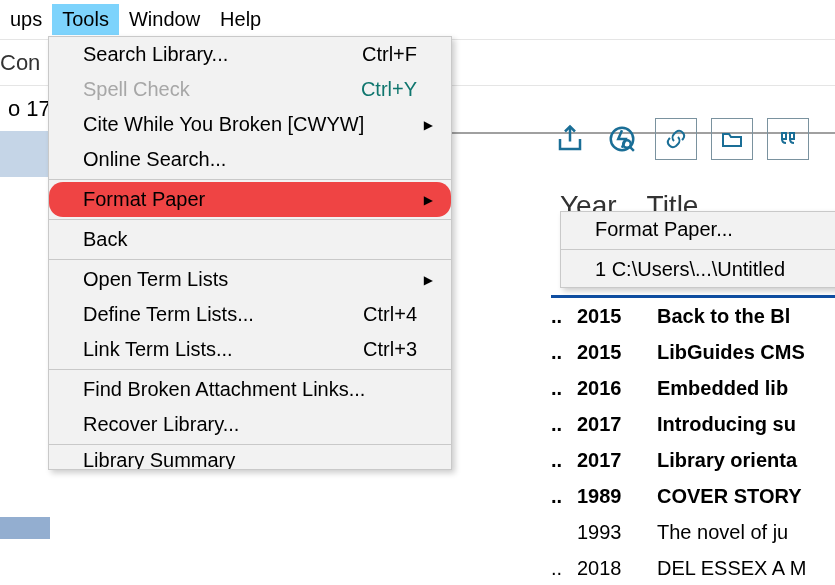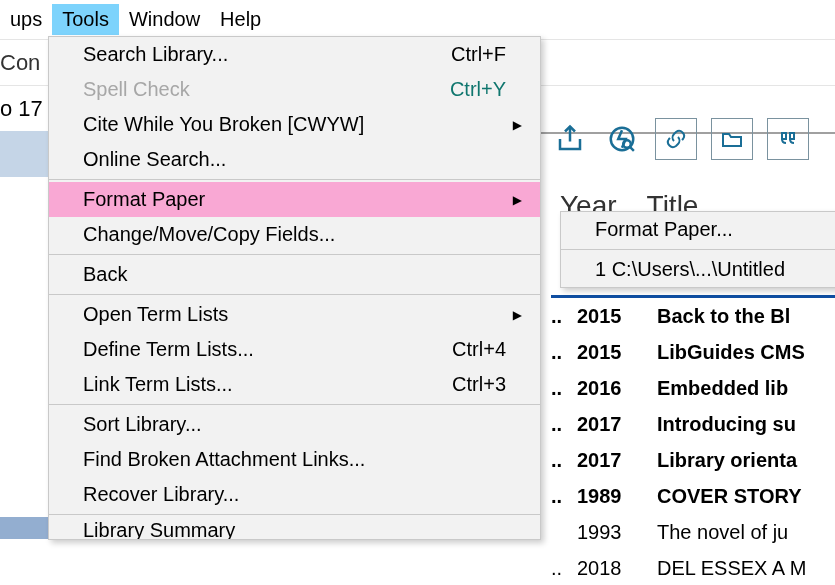--- a/index.html
+++ b/index.html
@@ -49,40 +49,41 @@
 }
 .blue-block {
   width: 50px;
   height: 22px;
   background: #93aed0;
 }
 .tools-menu {
   position: absolute;
   left: 48px;
   top: 36px;
-  width: 493px;
+  width: 404px;
   background: #f2f2f2;
   border: 1px solid #c9c9c9;
   box-shadow: 3px 3px 6px rgba(0,0,0,0.2);
   z-index: 100;
 }
 .menu-item {
   display: flex;
   align-items: center;
   padding: 6px 18px 6px 34px;
   font-size: 20px;
   color: #000;
   cursor: default;
   position: relative;
 }
 .menu-item.disabled {
   color: #a7a7a7;
 }
 .menu-item.highlighted {
-  background: #f9a8d4;
+  background: #ef4444;
+  border-radius: 14px;
 }
 .menu-item .label { flex: 1; }
 .menu-item .shortcut { margin-right: 6px; color: #000; margin-left: 20px; }
 .menu-item.disabled .shortcut { color: #0f766e; }
 .menu-item .arrow {
   width: 10px;
   text-align: right;
   font-size: 12px;
 }
 .menu-sep {
@@ -168,21 +169,21 @@
   <div class="menubar-item active">Tools</div>
   <div class="menubar-item">Window</div>
   <div class="menubar-item">Help</div>
 </div>
 
 <div class="sub-header">
   <span>Con</span>
 </div>
 
 <div class="sub-row2">
-  <span style="padding-left:0">o 17</span>
+  <span style="padding-left:8px">o 17</span>
 </div>
 
 <div class="left-col">
   <div class="left-strip"></div>
   <div style="height:340px"></div>
   <div class="blue-block"></div>
 </div>
 
 <div class="tools-menu">
   <div class="menu-item">
@@ -201,24 +202,20 @@
   </div>
   <div class="menu-item">
     <span class="label">Online Search...</span>
     <span class="arrow"></span>
   </div>
   <div class="menu-sep"></div>
   <div class="menu-item highlighted">
     <span class="label">Format Paper</span>
     <span class="arrow">▶</span>
   </div>
-  <div class="menu-item">
-    <span class="label">Change/Move/Copy Fields...</span>
-    <span class="arrow"></span>
-  </div>
   <div class="menu-sep"></div>
   <div class="menu-item">
     <span class="label">Back</span>
     <span class="arrow"></span>
   </div>
   <div class="menu-sep"></div>
   <div class="menu-item">
     <span class="label">Open Term Lists</span>
     <span class="arrow">▶</span>
   </div>
@@ -226,24 +223,20 @@
     <span class="label">Define Term Lists...</span>
     <span class="shortcut">Ctrl+4</span>
     <span class="arrow"></span>
   </div>
   <div class="menu-item">
     <span class="label">Link Term Lists...</span>
     <span class="shortcut">Ctrl+3</span>
     <span class="arrow"></span>
   </div>
   <div class="menu-sep"></div>
-  <div class="menu-item">
-    <span class="label">Sort Library...</span>
-    <span class="arrow"></span>
-  </div>
   <div class="menu-item">
     <span class="label">Find Broken Attachment Links...</span>
     <span class="arrow"></span>
   </div>
   <div class="menu-item">
     <span class="label">Recover Library...</span>
     <span class="arrow"></span>
   </div>
   <div class="menu-sep"></div>
   <div class="menu-item" style="padding-bottom:2px; overflow:hidden; height:22px;">

